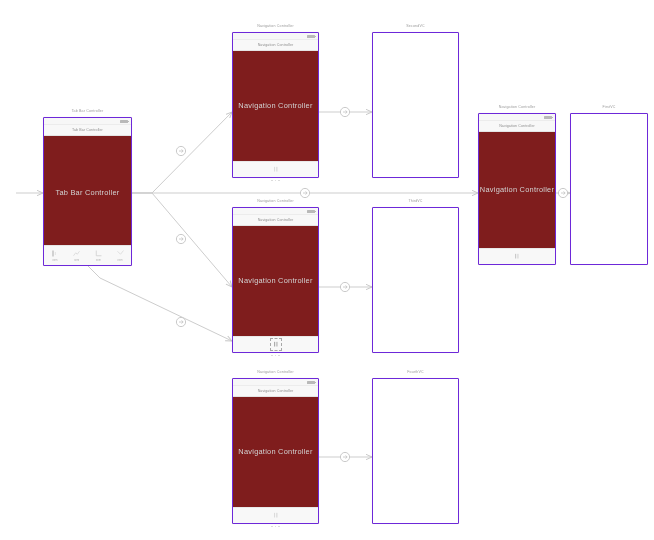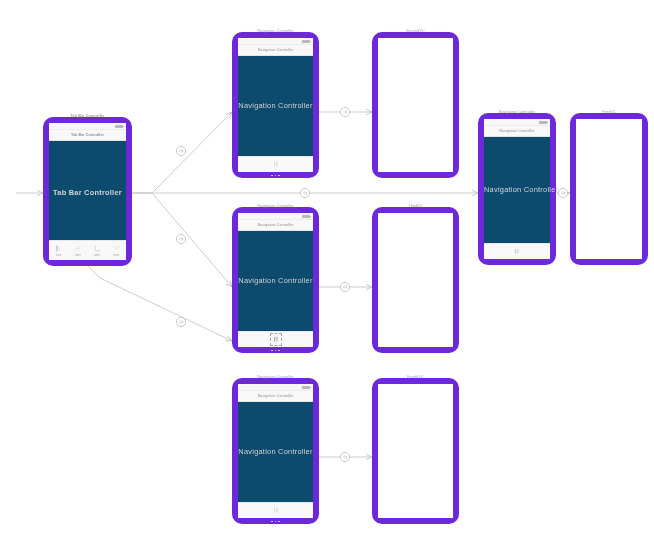--- a/index.html
+++ b/index.html
@@ -31,23 +31,23 @@
     left: 0; top: 0;
     width: 654px;
     height: 540px;
     pointer-events: none;
   }
 
   
   .scene {
     position: absolute;
     box-sizing: border-box;
-    background: #0c4a6e;
-    border: 6px solid #6d28d9;
-    border-radius: 10px;
+    background: #7f1d1d;
+    border: 1px solid #6d28d9;
+    border-radius: 1px;
     box-shadow: 0 0 0 0.5px rgba(0,0,0,0.02);
   }
 
   .scene-title {
     position: absolute;
     left: 0;
     top: -9px;
     width: 100%;
     text-align: center;
     font-size: 3.6px;
@@ -267,21 +267,21 @@
         <circle cx="345" cy="457" r="4.6"></circle>
         <path d="M 343 457 L 347 457 M 345.6 455.4 L 347.2 457 L 345.6 458.6" fill="none" stroke="#bdbdbd" stroke-width="0.75"></path>
       </g>
       <g>
         <circle cx="563" cy="193" r="4.6"></circle>
         <path d="M 561 193 L 565 193 M 563.6 191.4 L 565.2 193 L 563.6 194.6" fill="none" stroke="#bdbdbd" stroke-width="0.75"></path>
       </g>
     </g>
   </svg>
 
-  <div class="scene" style="left:43px; top:117px; width:89px; height:149px;font-weight:bold;">
+  <div class="scene" style="left:43px; top:117px; width:89px; height:149px;">
     <div class="scene-title">Tab Bar Controller</div>
     <div class="status-bar">
       <div class="status-battery"></div>
     </div>
     <div class="nav-bar">
       <div class="nav-bar-title">Tab Bar Controller</div>
     </div>
     <div class="scene-label">Tab Bar Controller</div>
 
     <div class="tab-bar">

